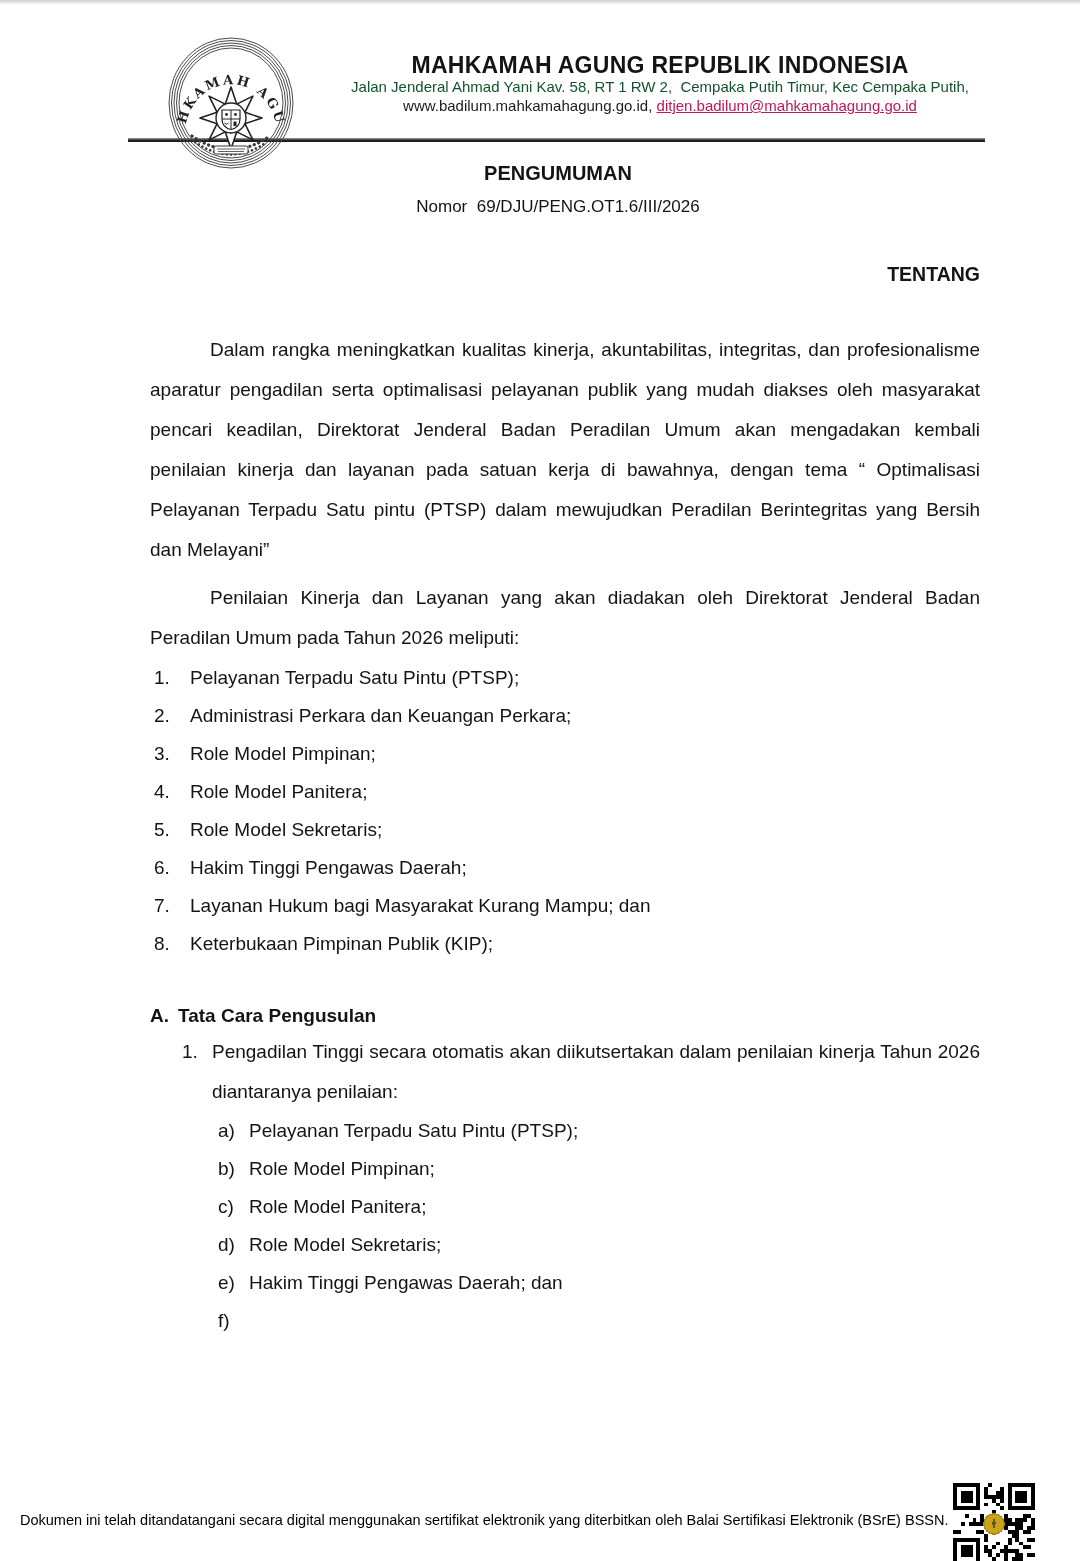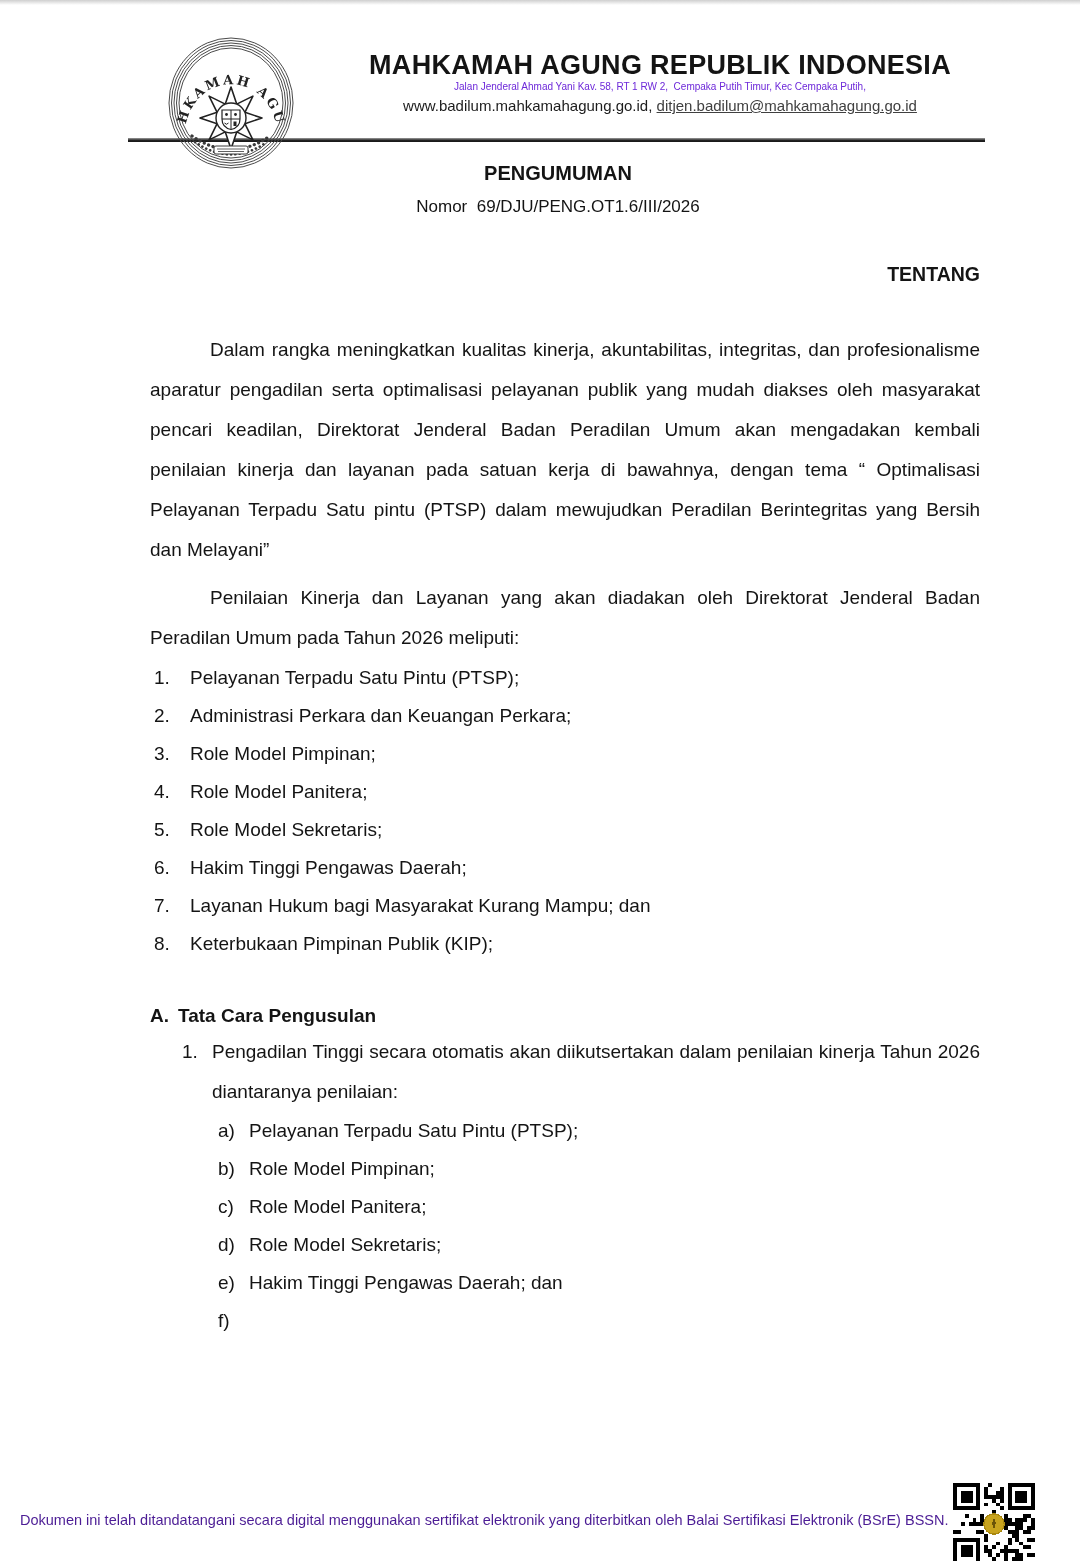--- a/index.html
+++ b/index.html
@@ -4,25 +4,25 @@
 <style>
   html,body{margin:0;padding:0;background:#fff;}
   .page{position:relative;width:1080px;height:1561px;background:#ffffff;overflow:hidden;
         font-family:"Liberation Sans",sans-serif;color:#141414;}
   .top-shade{position:absolute;top:0;left:0;right:0;height:5px;
         background:linear-gradient(#cfcfcf,#ffffff);pointer-events:none;}
   
   .letterhead{position:relative;}
   .seal{position:absolute;left:166px;top:36px;width:130px;height:134px;}
   .head-text{margin-left:318px;margin-right:78px;padding-top:52px;text-align:center;}
-  .org1{font-size:27px;font-weight:bold;line-height:27px;letter-spacing:.3px;}
+  .org1{font-size:23px;font-weight:bold;line-height:27px;letter-spacing:.3px;}
   .org2{font-size:21.5px;font-weight:bold;line-height:29px;letter-spacing:.2px;}
-  .addr{font-size:10px;line-height:16px;color:#6d28d9;}
+  .addr{font-size:15px;line-height:16px;color:#14532d;}
   .web{font-size:15px;line-height:18px;margin-top:2px;color:#1c1c1c;}
-  .web a{color:#404040;text-decoration:underline;}
+  .web a{color:#be185d;text-decoration:underline;}
   .pre{white-space:pre-wrap;}
   .rule{height:4px;margin:23px 95px 0 128px;background:linear-gradient(#9d9d9d,#222 60%,#161616);}
   
   .center-block{margin:0 100px 0 136px;text-align:center;}
   .doc-heading{margin-top:15px;font-size:20px;font-weight:bold;line-height:33px;}
   .doc-number{font-size:17px;line-height:33px;}
   .tentang{margin-top:35px;font-size:19.5px;font-weight:bold;line-height:33px;text-align:right;}
   .subject{margin-top:17px;font-size:19.5px;font-weight:bold;line-height:33px;}
   
   .bodytext{margin:0 100px 0 150px;font-size:19px;line-height:40px;}
@@ -34,21 +34,21 @@
   .li .num{flex:none;width:36px;padding-left:4px;}
   .sectionA{margin-top:37px;}
   .sechead{display:flex;font-weight:bold;line-height:32px;}
   .sechead .num{flex:none;width:28px;}
   .sec-item{display:flex;margin-left:32px;line-height:40px;}
   .sec-item .num{flex:none;width:30px;}
   .sec-item .txt{text-align:justify;}
   .letters{margin-left:68px;}
   .letters .li .num{width:31px;padding-left:0;}
   
-  .footer-text{position:absolute;left:20px;top:1512px;font-size:14.5px;color:#4c1d95;}
+  .footer-text{position:absolute;left:20px;top:1512px;font-size:14.5px;color:#000000;}
   .qr{position:absolute;left:953px;top:1483px;width:82px;height:82px;}
 </style>
 </head>
 <body>
 
 <div class="page">
   <div class="top-shade"></div>
 
   <div class="letterhead">
     <svg class="seal" viewBox="0 0 130 134">

